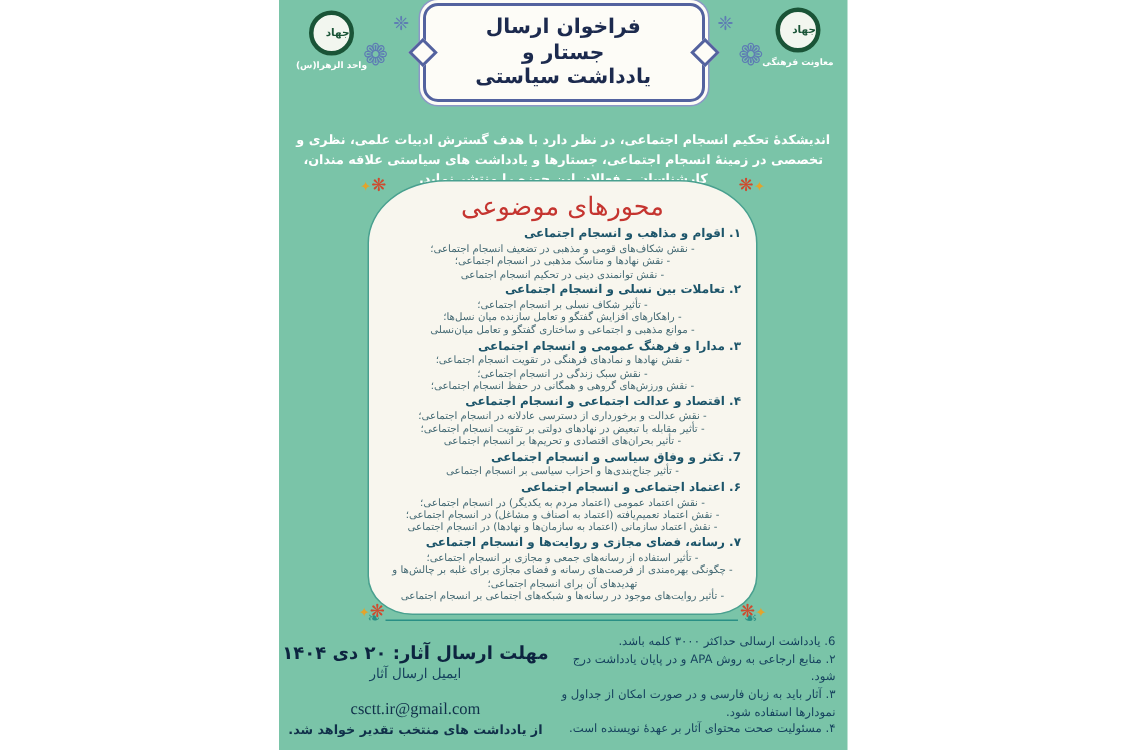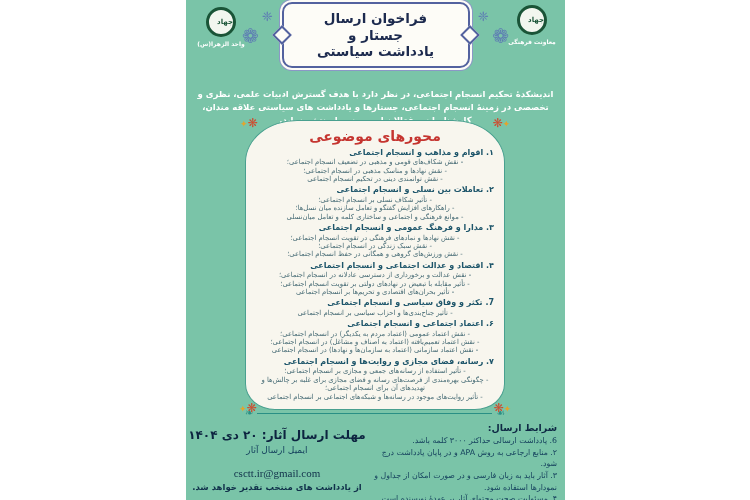--- a/index.html
+++ b/index.html
@@ -37,21 +37,21 @@
 
   
   .panel{position:absolute;left:59px;top:120px;width:260px;height:290px;
     background:var(--panel-cream,#f8f6ee);border:1.5px solid #49a08f;box-sizing:border-box;
     border-radius:52px 52px 30px 30px / 42px 42px 26px 26px;
     display:flex;flex-direction:column;}
   .corner{position:absolute;font-size:12px;line-height:1;color:#cf4a2e;}
   .corner b{color:#e3a42c;font-weight:normal;font-size:9px;}
   .c-tl{left:-6px;top:-4px;} .c-tr{right:-6px;top:-4px;}
   .c-bl{left:-7px;bottom:-5px;} .c-br{right:-7px;bottom:-5px;}
-  .panel-title{margin-top:7px;text-align:center;font-size:14px;font-weight:bold;
+  .panel-title{margin-top:7px;text-align:center;font-size:17px;font-weight:normal;
     color:var(--accent-red,#c53530);}
   .topics{flex:1;display:flex;flex-direction:column;justify-content:space-evenly;
     padding:2px 10px 6px 10px;}
   .topic-heading{font-size:8px;font-weight:bold;color:var(--heading-teal,#1d556a);
     text-align:right;line-height:1.3;}
   .topic-item{font-size:6.8px;color:#456a74;text-align:center;line-height:1.25;}
 
   
   .divider{position:absolute;top:408px;left:59px;width:260px;height:10px;
     display:flex;align-items:center;justify-content:center;color:#2a8f85;}
@@ -116,21 +116,21 @@
           <div class="topic">
             <div class="topic-heading">۱. اقوام و مذاهب و انسجام اجتماعی</div>
             <div class="topic-item">- نقش شکاف‌های قومی و مذهبی در تضعیف انسجام اجتماعی؛</div>
             <div class="topic-item">- نقش نهادها و مناسک مذهبی در انسجام اجتماعی؛</div>
             <div class="topic-item">- نقش توانمندی دینی در تحکیم انسجام اجتماعی</div>
           </div>
           <div class="topic">
             <div class="topic-heading">۲. تعاملات بین نسلی و انسجام اجتماعی</div>
             <div class="topic-item">- تأثیر شکاف نسلی بر انسجام اجتماعی؛</div>
             <div class="topic-item">- راهکارهای افزایش گفتگو و تعامل سازنده میان نسل‌ها؛</div>
-            <div class="topic-item">- موانع فرهنگی و اجتماعی و ساختاری کلمه و تعامل میان‌نسلی</div>
+            <div class="topic-item">- موانع مذهبی و اجتماعی و ساختاری گفتگو و تعامل میان‌نسلی</div>
           </div>
           <div class="topic">
             <div class="topic-heading">۳. مدارا و فرهنگ عمومی و انسجام اجتماعی</div>
             <div class="topic-item">- نقش نهادها و نمادهای فرهنگی در تقویت انسجام اجتماعی؛</div>
             <div class="topic-item">- نقش سبک زندگی در انسجام اجتماعی؛</div>
             <div class="topic-item">- نقش ورزش‌های گروهی و همگانی در حفظ انسجام اجتماعی؛</div>
           </div>
           <div class="topic">
             <div class="topic-heading">۴. اقتصاد و عدالت اجتماعی و انسجام اجتماعی</div>
             <div class="topic-item">- نقش عدالت و برخورداری از دسترسی عادلانه در انسجام اجتماعی؛</div>
@@ -157,21 +157,20 @@
     </div>
 
     <div class="divider">
       <span class="curl">☙</span>
       <span class="bar"></span>
       <span class="curl">❧</span>
     </div>
 
     <div class="footer">
       <div class="conditions">
-        <div class="cond-title">شرایط ارسال:</div>
         <div class="cond-list">
             <div class="cond-item">6. یادداشت ارسالی حداکثر ۳۰۰۰ کلمه باشد.</div>
             <div class="cond-item">۲. منابع ارجاعی به روش APA و در پایان یادداشت درج شود.</div>
             <div class="cond-item">۳. آثار باید به زبان فارسی و در صورت امکان از جداول و نمودارها استفاده شود.</div>
             <div class="cond-item">۴. مسئولیت صحت محتوای آثار بر عهدۀ نویسنده است.</div>
           </div>
       </div>
       <div class="deadline">
         <div class="dl-1">مهلت ارسال آثار: ۲۰ دی ۱۴۰۴</div>
         <div class="dl-2">ایمیل ارسال آثار</div>

